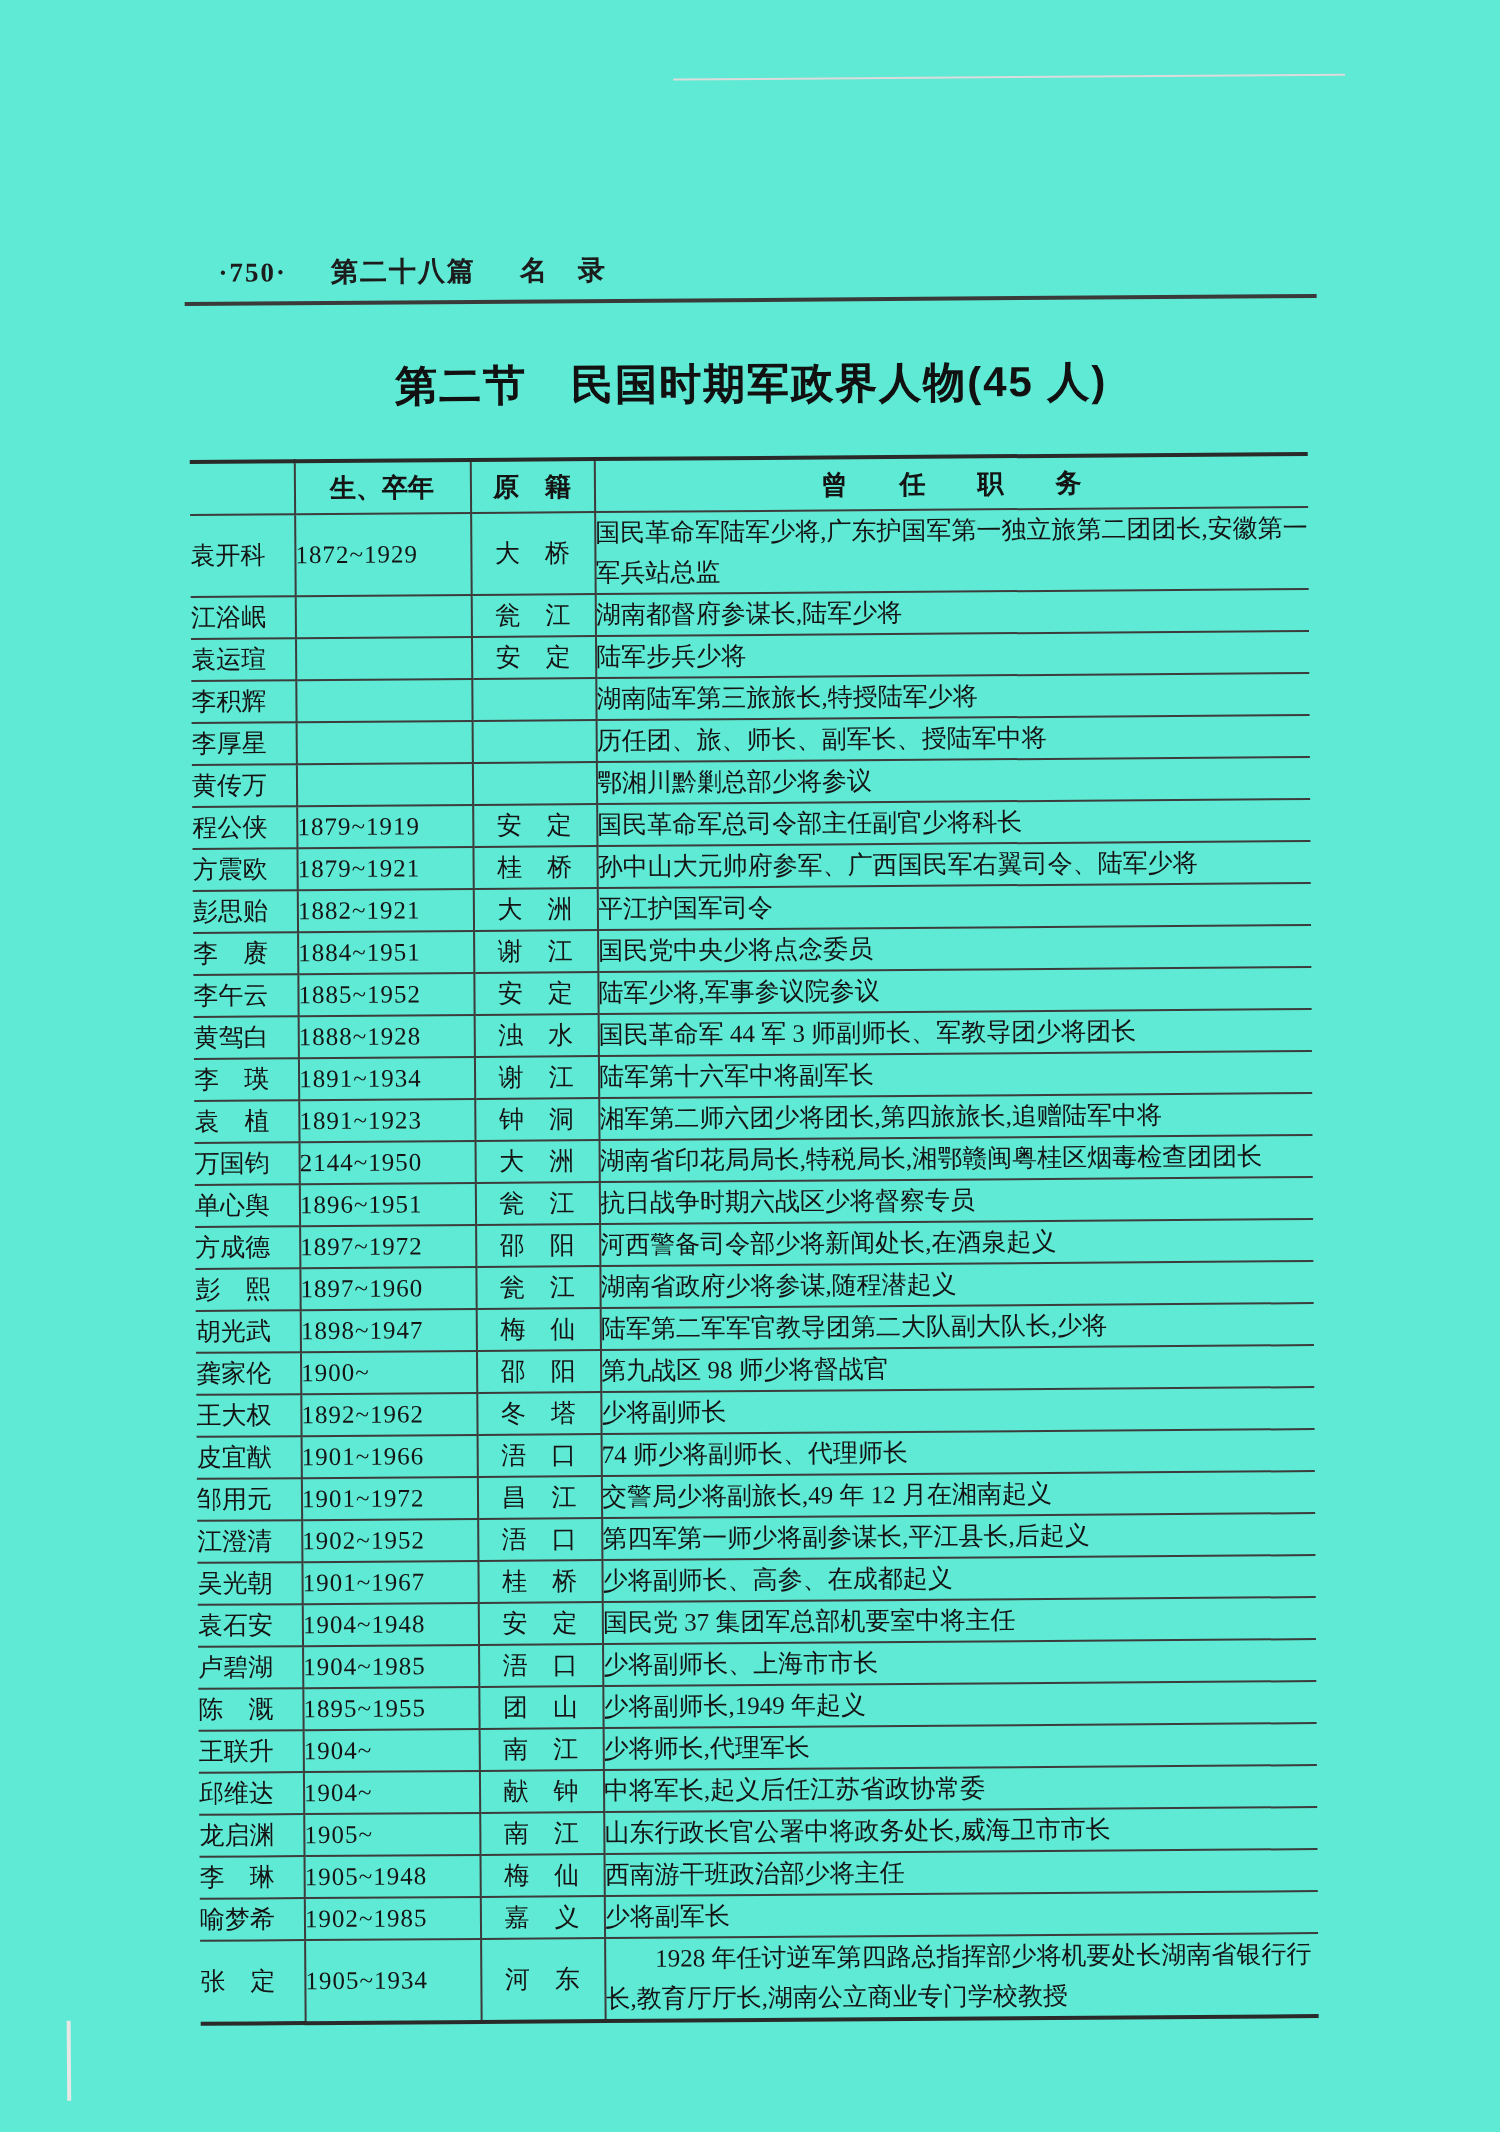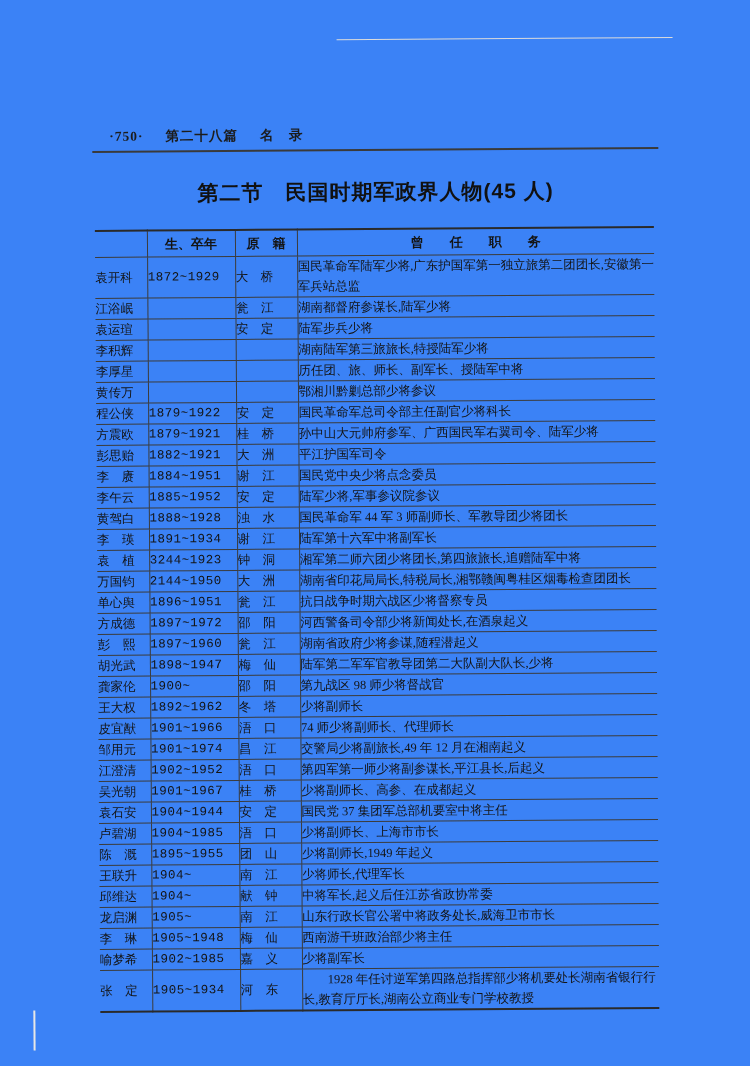--- a/index.html
+++ b/index.html
@@ -1,21 +1,21 @@
 <!DOCTYPE html>
 <html><head>
 <meta charset="utf-8">
 <style>
   html,body{margin:0;padding:0;}
   body{
     width:750px;height:1066px;overflow:hidden;background:#ffffff;
     font-family:"Liberation Serif","DejaVu Serif",serif;color:#161616;
     position:relative;
   }
-  .sheet{position:absolute;inset:0;background:#3b82f6;}
+  .sheet{position:absolute;inset:0;background:#5eead4;}
   .scan{position:absolute;inset:0;transform:rotate(-0.4deg);transform-origin:50% 50%;}
   .artifact-line{position:absolute;top:39px;left:340px;width:336px;height:1px;background:#dcdcdc;}
   .artifact-smudge{position:absolute;top:1008px;left:30px;width:2px;height:40px;background:#e7e7e6;}
   .page-header{
     position:absolute;top:126px;left:112px;font-size:13.5px;font-weight:bold;
     letter-spacing:1px;color:#1c1c1c;white-space:nowrap;
   }
   .page-header .gap{display:inline-block;width:22px;}
   .header-rule{position:absolute;top:149px;left:95px;width:566px;height:2px;background:#3a3a3a;}
   .section-title{
@@ -33,22 +33,22 @@
   table.roster col.c-years{width:88px;}
   table.roster col.c-origin{width:62px;}
   table.roster th,table.roster td{
     padding:0;line-height:20px;vertical-align:middle;
     border-bottom:1px solid #3c3c3c;
     font-weight:normal;overflow:hidden;
   }
   table.roster .v{border-right:1px solid #3c3c3c;}
   table.roster th{font-weight:bold;line-height:25px;text-align:center;font-size:13px;}
   td.cell-name{padding-left:6px;white-space:nowrap;}
-  td.cell-years{padding-left:12px;letter-spacing:0.5px;white-space:nowrap;font-family:Liberation Mono, monospace;}
-  td.cell-origin{text-align:left;white-space:nowrap;}
+  td.cell-years{padding-left:12px;letter-spacing:0.5px;white-space:nowrap;}
+  td.cell-origin{text-align:center;white-space:nowrap;}
   td.cell-duty{padding-left:7px;padding-right:4px;}
   td.cell-duty.indented{text-indent:2em;}
 </style>
 </head>
 <body>
 
 <div class="sheet">
   <div class="scan">
     <div class="artifact-line"></div>
     <div class="artifact-smudge"></div>
@@ -107,21 +107,21 @@
             <td class="cell-duty">历任团、旅、师长、副军长、授陆军中将</td>
           </tr>
           <tr>
             <td class="cell-name v">黄传万</td>
             <td class="cell-years v"></td>
             <td class="cell-origin v"></td>
             <td class="cell-duty">鄂湘川黔剿总部少将参议</td>
           </tr>
           <tr>
             <td class="cell-name v">程公侠</td>
-            <td class="cell-years v">1879~1922</td>
+            <td class="cell-years v">1879~1919</td>
             <td class="cell-origin v">安　定</td>
             <td class="cell-duty">国民革命军总司令部主任副官少将科长</td>
           </tr>
           <tr>
             <td class="cell-name v">方震欧</td>
             <td class="cell-years v">1879~1921</td>
             <td class="cell-origin v">桂　桥</td>
             <td class="cell-duty">孙中山大元帅府参军、广西国民军右翼司令、陆军少将</td>
           </tr>
           <tr>
@@ -149,21 +149,21 @@
             <td class="cell-duty">国民革命军 44 军 3 师副师长、军教导团少将团长</td>
           </tr>
           <tr>
             <td class="cell-name v">李　瑛</td>
             <td class="cell-years v">1891~1934</td>
             <td class="cell-origin v">谢　江</td>
             <td class="cell-duty">陆军第十六军中将副军长</td>
           </tr>
           <tr>
             <td class="cell-name v">袁　植</td>
-            <td class="cell-years v">3244~1923</td>
+            <td class="cell-years v">1891~1923</td>
             <td class="cell-origin v">钟　洞</td>
             <td class="cell-duty">湘军第二师六团少将团长,第四旅旅长,追赠陆军中将</td>
           </tr>
           <tr>
             <td class="cell-name v">万国钧</td>
             <td class="cell-years v">2144~1950</td>
             <td class="cell-origin v">大　洲</td>
             <td class="cell-duty">湖南省印花局局长,特税局长,湘鄂赣闽粤桂区烟毒检查团团长</td>
           </tr>
           <tr>
@@ -203,39 +203,39 @@
             <td class="cell-duty">少将副师长</td>
           </tr>
           <tr>
             <td class="cell-name v">皮宜猷</td>
             <td class="cell-years v">1901~1966</td>
             <td class="cell-origin v">浯　口</td>
             <td class="cell-duty">74 师少将副师长、代理师长</td>
           </tr>
           <tr>
             <td class="cell-name v">邹用元</td>
-            <td class="cell-years v">1901~1974</td>
+            <td class="cell-years v">1901~1972</td>
             <td class="cell-origin v">昌　江</td>
             <td class="cell-duty">交警局少将副旅长,49 年 12 月在湘南起义</td>
           </tr>
           <tr>
             <td class="cell-name v">江澄清</td>
             <td class="cell-years v">1902~1952</td>
             <td class="cell-origin v">浯　口</td>
             <td class="cell-duty">第四军第一师少将副参谋长,平江县长,后起义</td>
           </tr>
           <tr>
             <td class="cell-name v">吴光朝</td>
             <td class="cell-years v">1901~1967</td>
             <td class="cell-origin v">桂　桥</td>
             <td class="cell-duty">少将副师长、高参、在成都起义</td>
           </tr>
           <tr>
             <td class="cell-name v">袁石安</td>
-            <td class="cell-years v">1904~1944</td>
+            <td class="cell-years v">1904~1948</td>
             <td class="cell-origin v">安　定</td>
             <td class="cell-duty">国民党 37 集团军总部机要室中将主任</td>
           </tr>
           <tr>
             <td class="cell-name v">卢碧湖</td>
             <td class="cell-years v">1904~1985</td>
             <td class="cell-origin v">浯　口</td>
             <td class="cell-duty">少将副师长、上海市市长</td>
           </tr>
           <tr>

